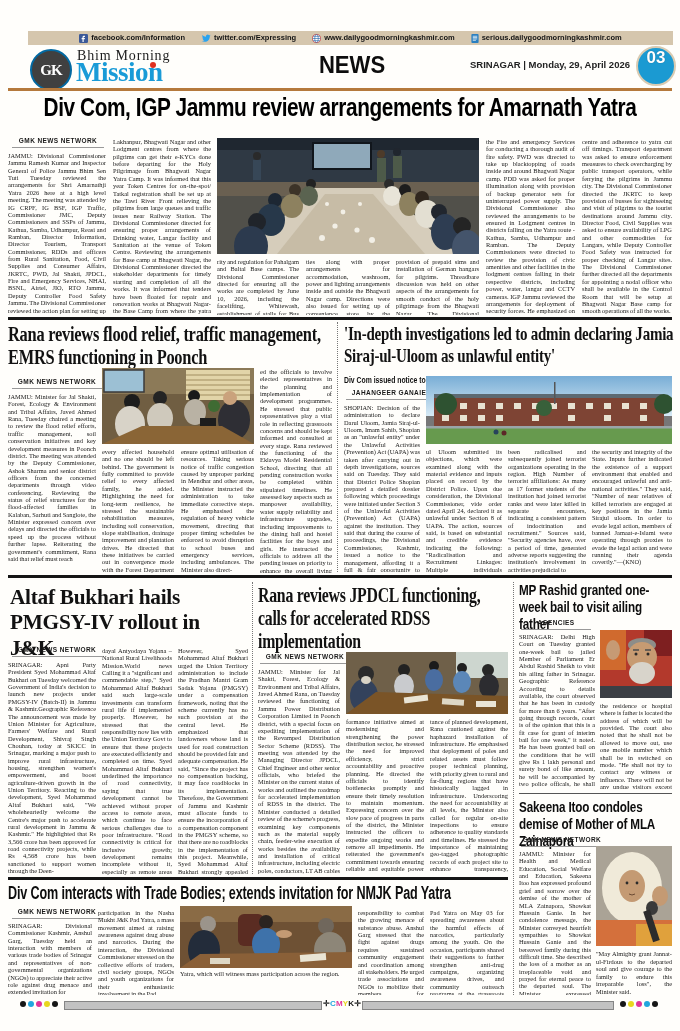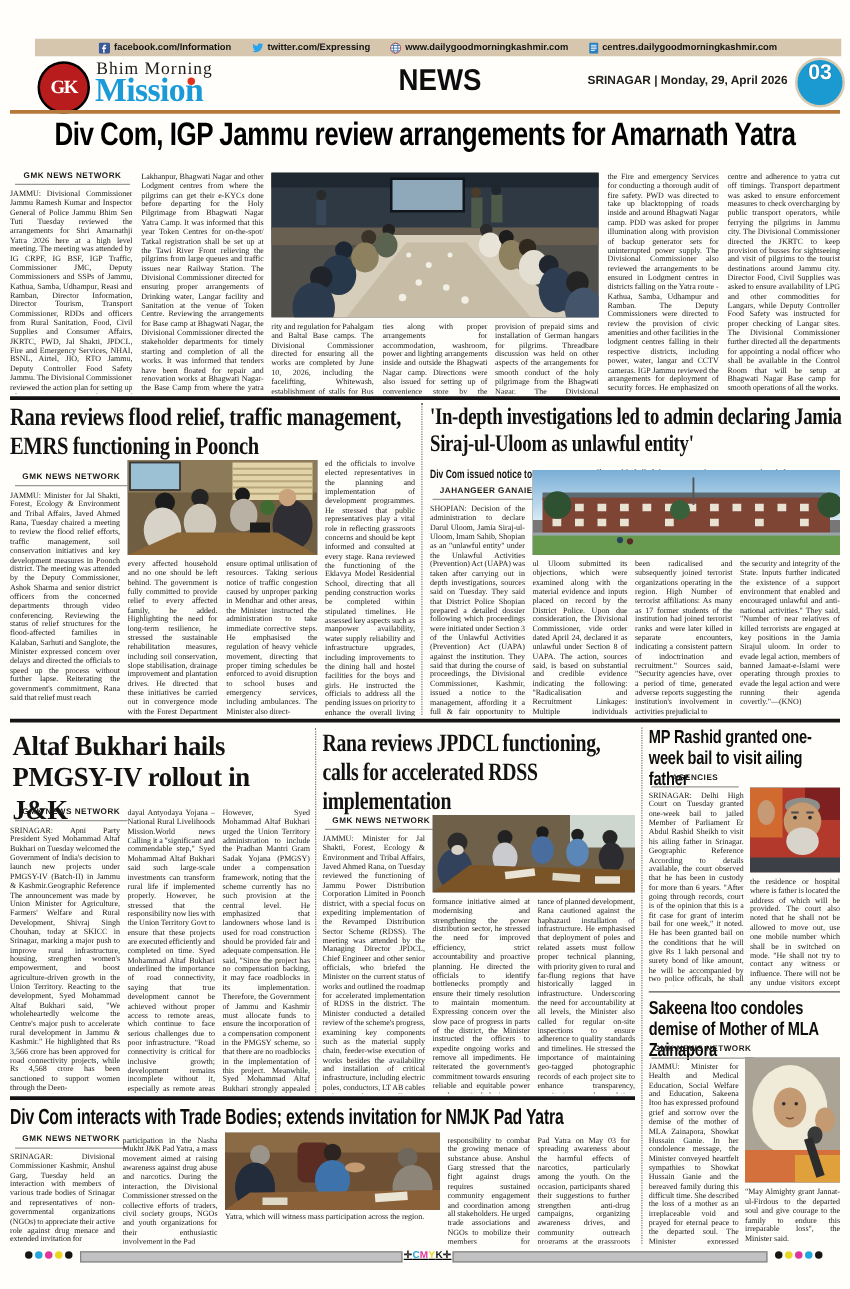--- a/index.html
+++ b/index.html
@@ -3,21 +3,21 @@
 <meta charset="utf-8">
 <style>
   html,body{margin:0;padding:0;}
   body{width:680px;height:1031px;background:#f4f2ec;position:relative;overflow:hidden;}
   .page{position:absolute;left:0;top:0;width:680px;height:1031px;background:#fffefb;font-family:"Liberation Sans",sans-serif;}
   
   .topbar{position:absolute;left:28px;top:31px;width:645px;height:14px;background:#d5c6ad;display:flex;align-items:center;justify-content:center;gap:16px;}
   .toplink{display:flex;align-items:center;gap:3px;font:700 7.5px/1 "Liberation Sans",sans-serif;color:#141414;}
   .toplink svg{display:block;}
   
-  .logo-circle{position:absolute;left:30px;top:49px;width:38px;height:38px;border-radius:50%;background:#b91c1c;border:2px solid #000000;display:flex;align-items:center;justify-content:center;color:#fff;font:700 15px "Liberation Serif",serif;letter-spacing:-1px;}
+  .logo-circle{position:absolute;left:30px;top:49px;width:38px;height:38px;border-radius:50%;background:#404040;border:2px solid #0369a1;display:flex;align-items:center;justify-content:center;color:#fff;font:700 15px "Liberation Serif",serif;letter-spacing:-1px;}
   .logo-line1{position:absolute;left:77px;top:48px;font:400 14px "Liberation Serif",serif;color:#1c1c1c;letter-spacing:0.8px;}
   .logo-line2{position:absolute;left:76px;top:59px;font:700 27px/1 "Liberation Serif",serif;color:#1a9bd7;letter-spacing:-0.5px;}
   .logo-dot{position:absolute;left:150px;top:62px;width:6px;height:6px;border-radius:50%;background:#e0301e;}
   .section-title{position:absolute;left:300px;top:53px;width:104px;text-align:center;font:700 24px/1 "Liberation Sans",sans-serif;color:#0d0d0d;letter-spacing:0;transform:scaleX(0.92);transform-origin:center top;}
   .dateline{position:absolute;left:440px;top:59px;width:190px;text-align:right;font:700 9.5px "Liberation Sans",sans-serif;color:#222;}
   .page-circle{position:absolute;left:636px;top:46px;width:36px;height:36px;border-radius:50%;background:#1b9ad2;border:2px solid #d9cbb2;display:flex;align-items:flex-start;justify-content:center;color:#fff;font:700 17px "Liberation Sans",sans-serif;text-shadow:0 0 1px #0b5c85;}
   .masthead-rule{position:absolute;left:8px;top:88px;width:664px;height:3px;background:#b5793c;}
   
   .h-main{position:absolute;left:8px;top:93px;width:830px;transform:scaleX(0.80);transform-origin:0 0;text-align:center;font:700 26px/1.1 "Liberation Sans",sans-serif;color:#000;letter-spacing:-0.5px;white-space:nowrap;}
   .h-serif{position:absolute;transform-origin:0 0;font-family:"Liberation Serif",serif;font-weight:700;color:#121212;letter-spacing:-0.3px;line-height:1.15;}
@@ -36,21 +36,21 @@
   .caption{position:absolute;font:400 6.4px/1.18 "Liberation Serif",serif;text-align:justify;color:#191919;overflow:hidden;}
   .photo{position:absolute;overflow:hidden;background:#777;}
   .photo svg{display:block;width:100%;height:100%;}
   .rule-black{position:absolute;height:2.5px;background:#151515;}
   .div-dotted-v{position:absolute;width:0;border-left:1.5px dotted #777;}
   .div-solid-h{position:absolute;height:0;border-top:1px solid #555;}
   
   .regbar{position:absolute;top:1001px;height:7px;background:#c2c2c2;border:1px solid #858585;}
   .dots{position:absolute;top:1001px;display:flex;gap:2px;}
   .dot{width:6px;height:6px;border-radius:50%;display:inline-block;}
-  .cmyk{position:absolute;left:323px;top:1000px;font:700 8px/1 "Liberation Sans",sans-serif;letter-spacing:0.2px;text-decoration:underline;}
+  .cmyk{position:absolute;left:323px;top:1000px;font:700 8px/1 "Liberation Sans",sans-serif;letter-spacing:0.2px;}
 </style>
 </head>
 <body>
 
 <div class="page">
 
   <div class="topbar">
     <span class="toplink">
       <span>
           <svg width="9" height="9" viewBox="0 0 10 10">
@@ -78,21 +78,21 @@
         </span>
       <span>www.dailygoodmorningkashmir.com</span>
     </span>
     <span class="toplink">
       <span>
           <svg width="8" height="9" viewBox="0 0 8 10">
             <rect width="8" height="10" rx="1" fill="#2a7fc0"></rect>
             <path d="M1.5 2.5h5M1.5 4h5M1.5 5.5h5M1.5 7h3.5" stroke="#fff" stroke-width="0.8"></path>
           </svg>
         </span>
-      <span>centres.dailygoodmorningkashmir.com</span>
+      <span>serious.dailygoodmorningkashmir.com</span>
     </span>
   </div>
 
   <div class="logo-circle">
       <span>GK</span>
     </div>
   <div class="logo-line1">Bhim Morning</div>
   <div class="logo-line2">Mission</div>
   <div class="logo-dot"></div>
   <div class="section-title">NEWS</div>

